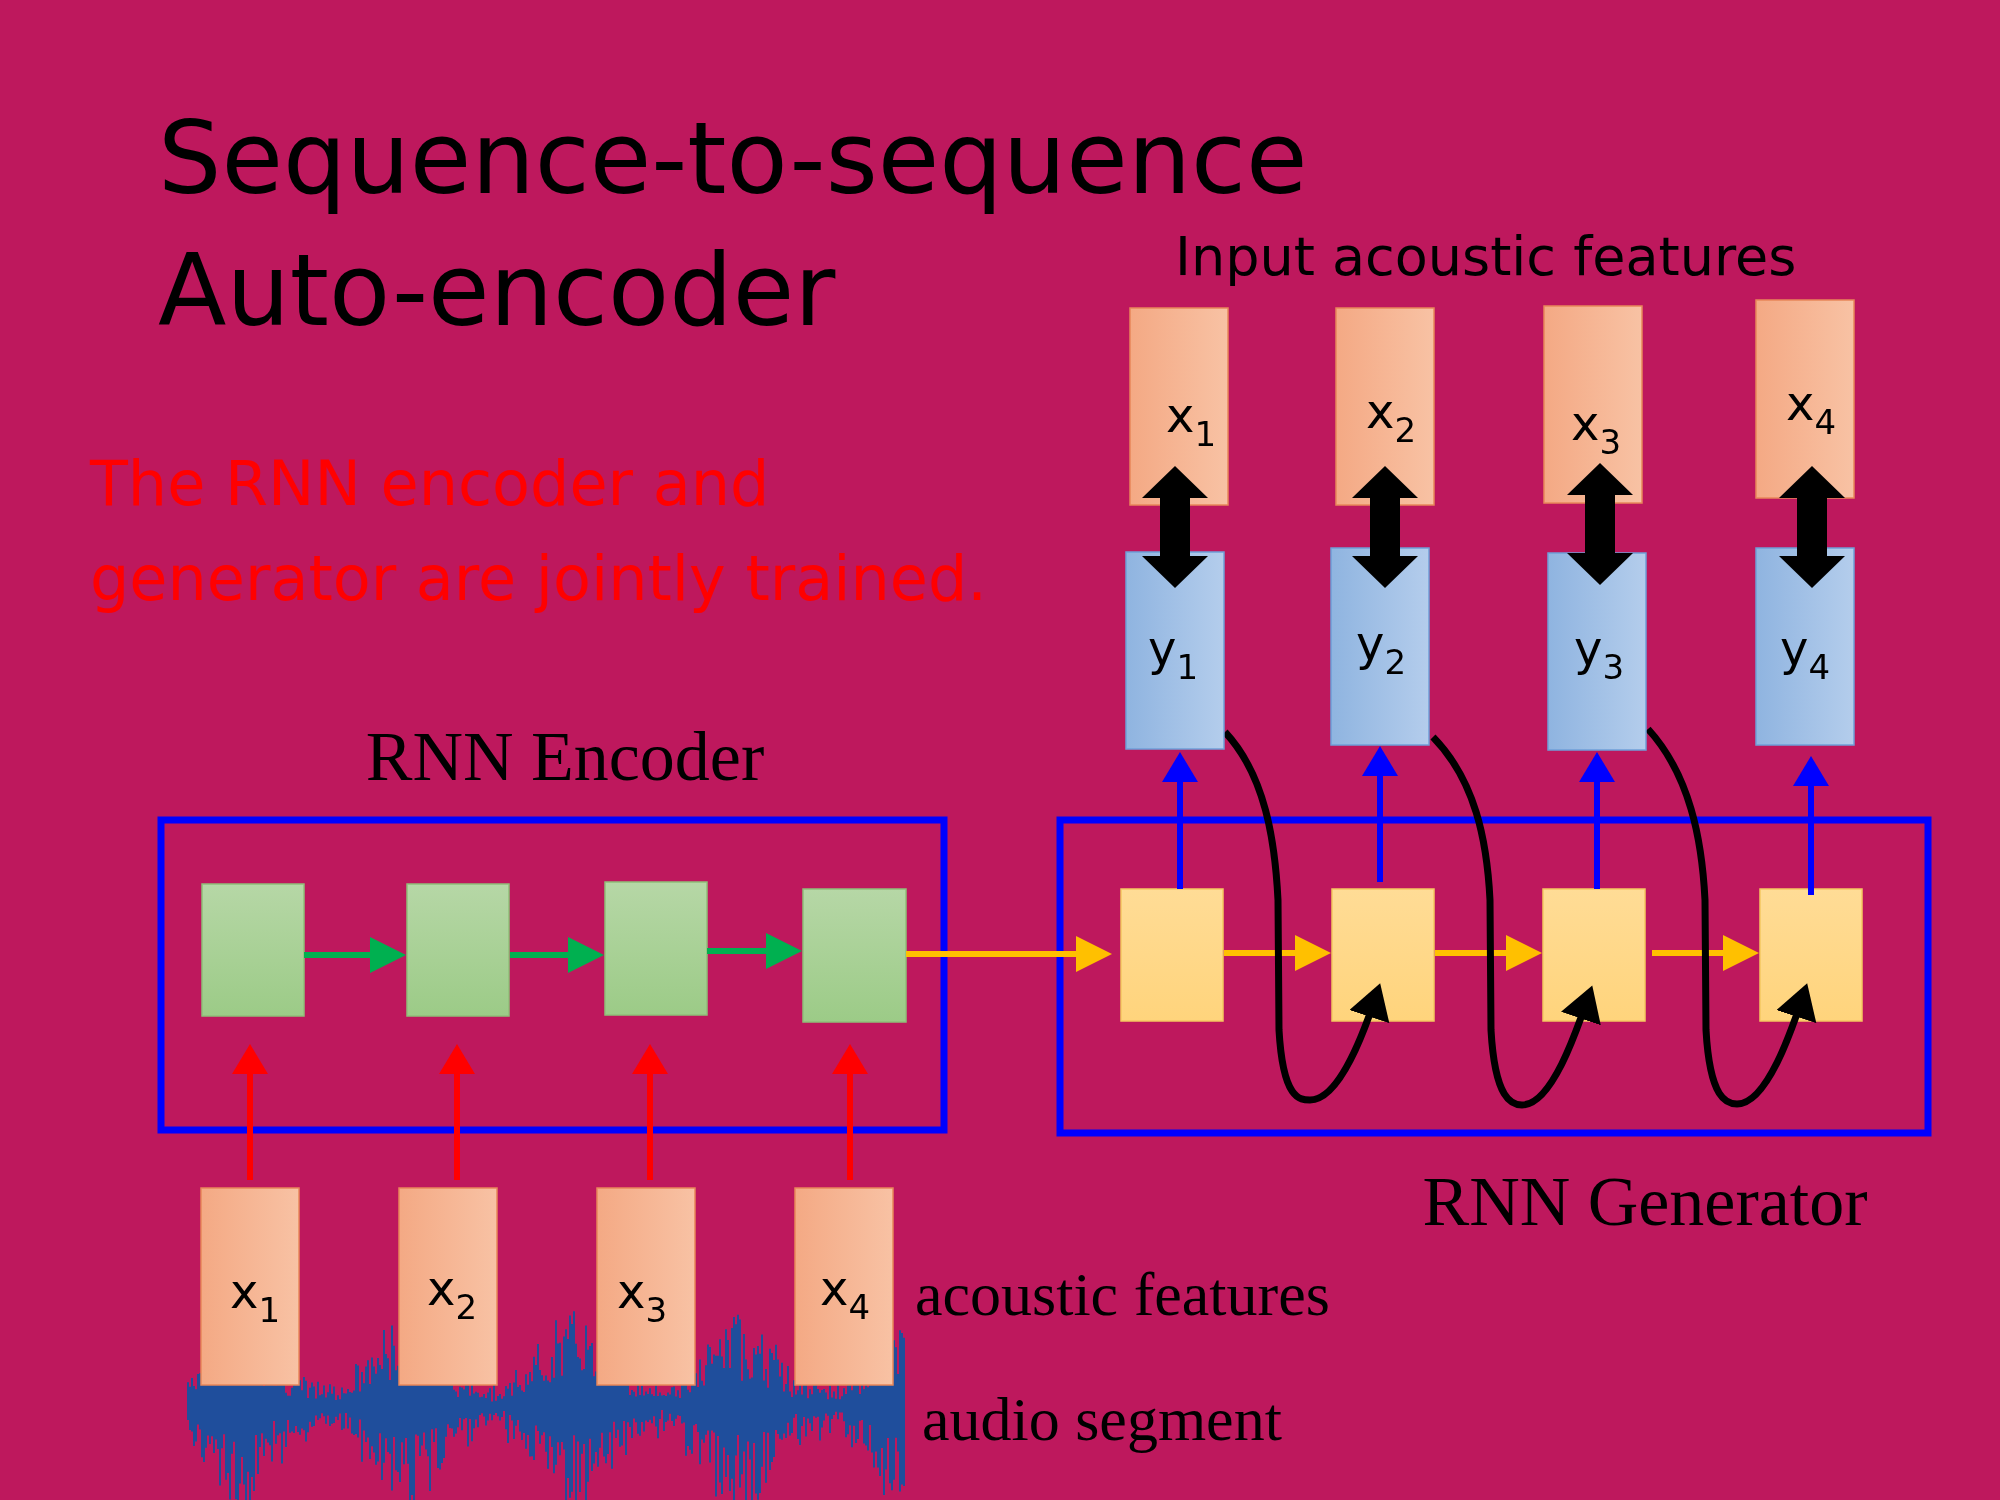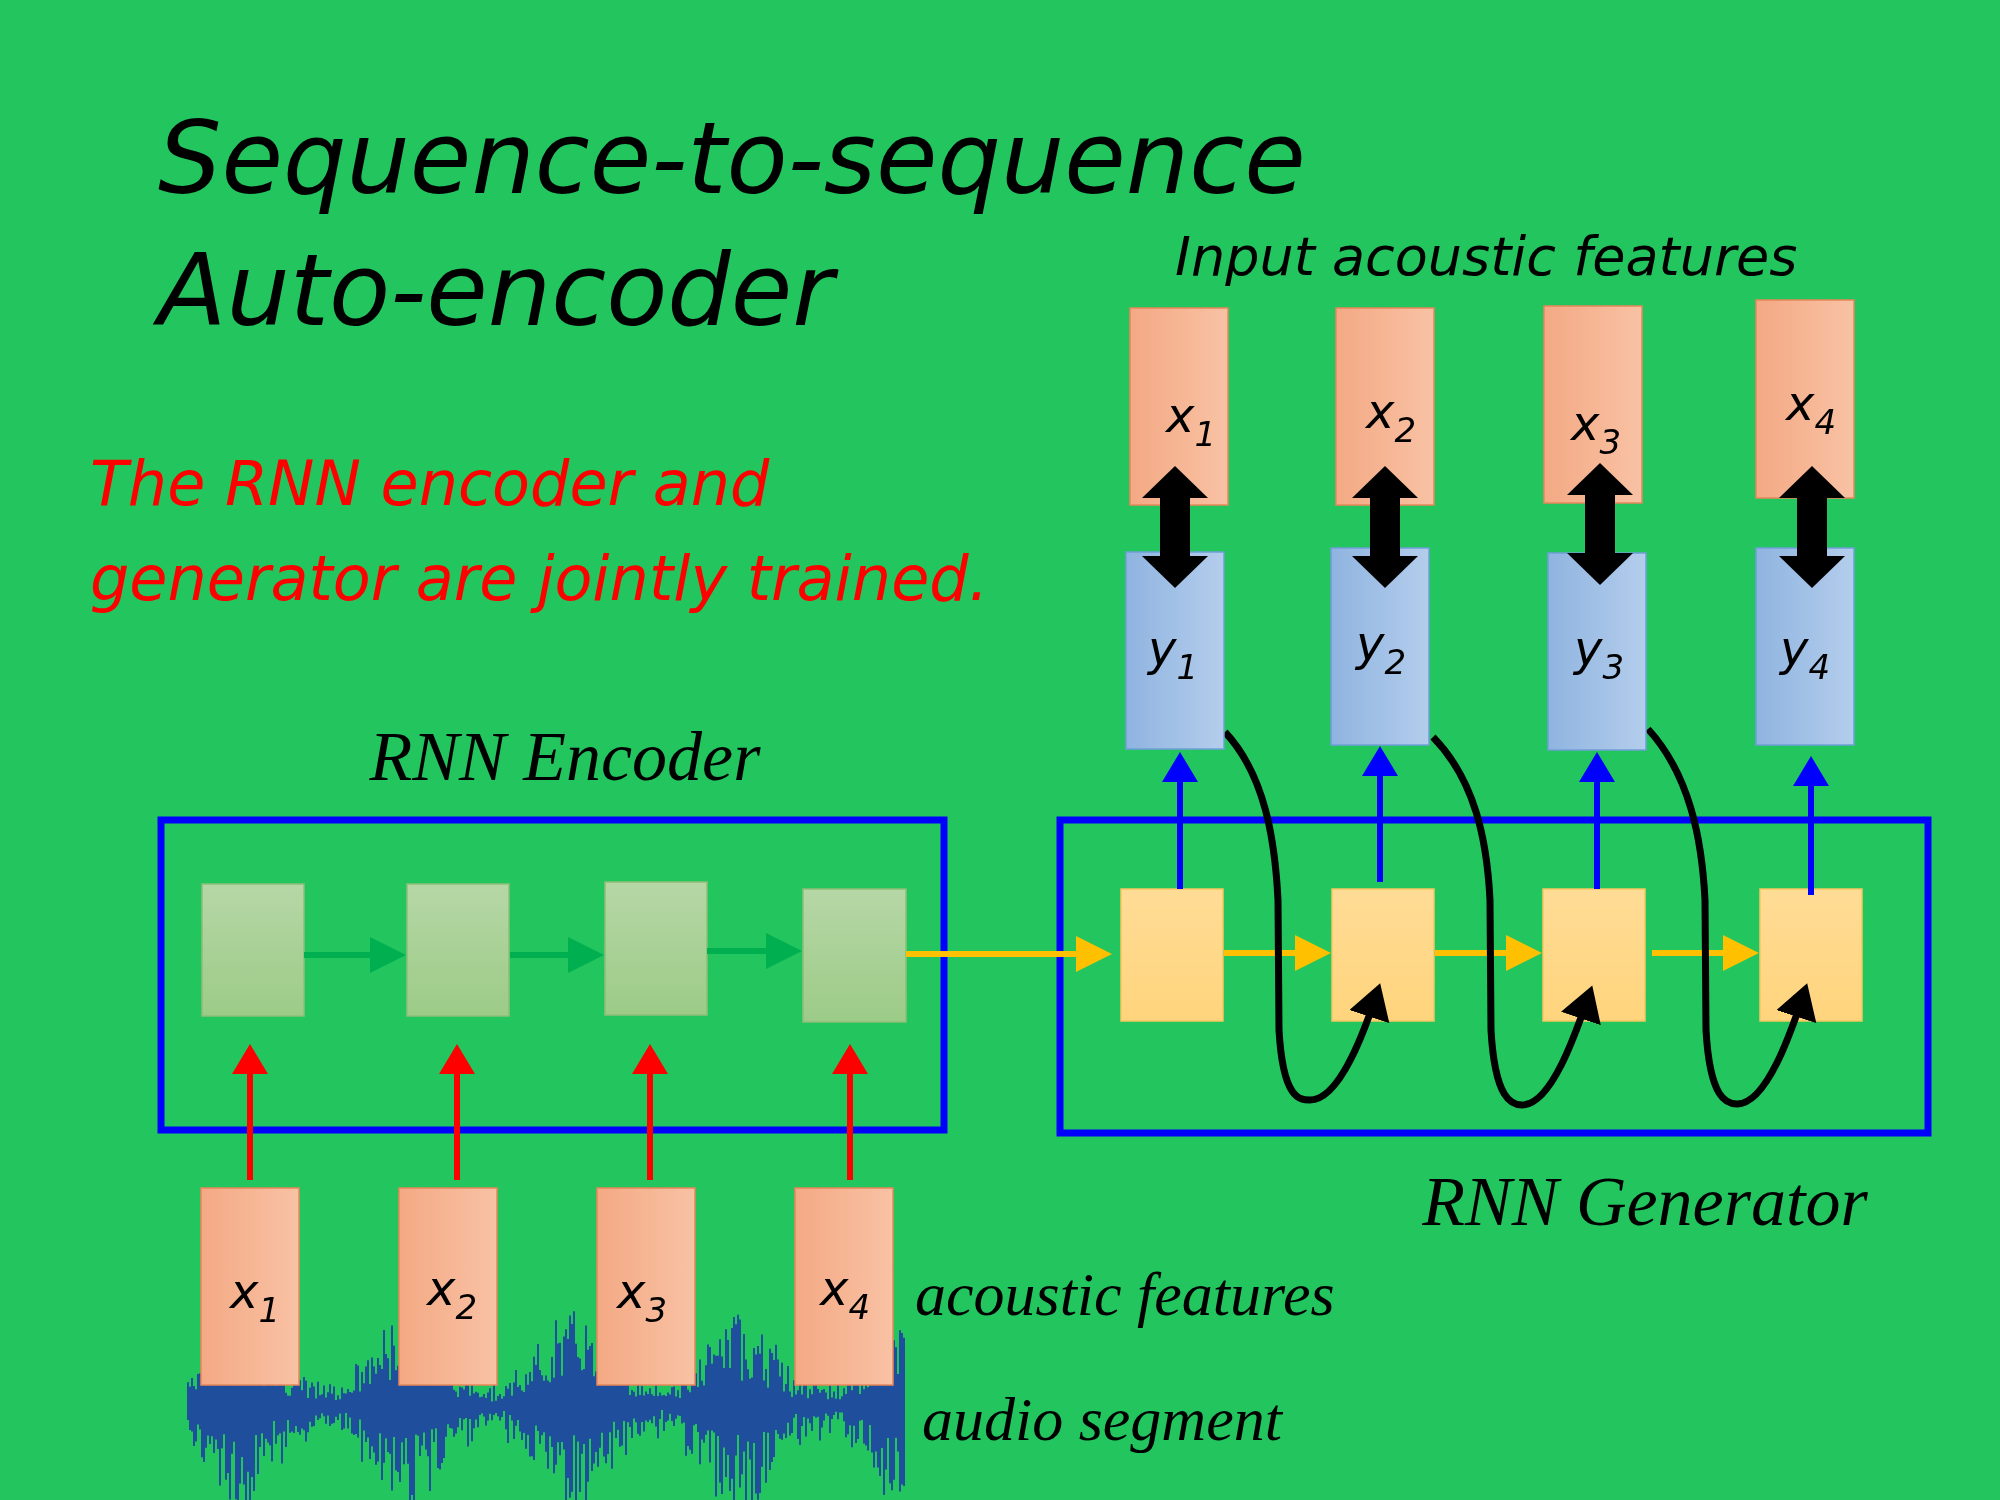--- a/index.html
+++ b/index.html
@@ -1,16 +1,16 @@
 <!DOCTYPE html>
 <html><head>
 <meta charset="utf-8">
 <style>
   html,body{margin:0;padding:0;background:#fff;}
-  #slide{position:relative;width:2000px;height:1500px;background:#22c55e;overflow:hidden;font-style:italic;}
+  #slide{position:relative;width:2000px;height:1500px;background:#be185d;overflow:hidden;}
   svg{position:absolute;left:0;top:0;}
   .sans{font-family:"DejaVu Sans","Liberation Sans",sans-serif;}
   .serif{font-family:"Liberation Serif","DejaVu Serif",serif;}
 </style>
 </head>
 <body>
 
 <div id="slide">
 <svg width="2000" height="1500" viewBox="0 0 2000 1500">
   <defs>

